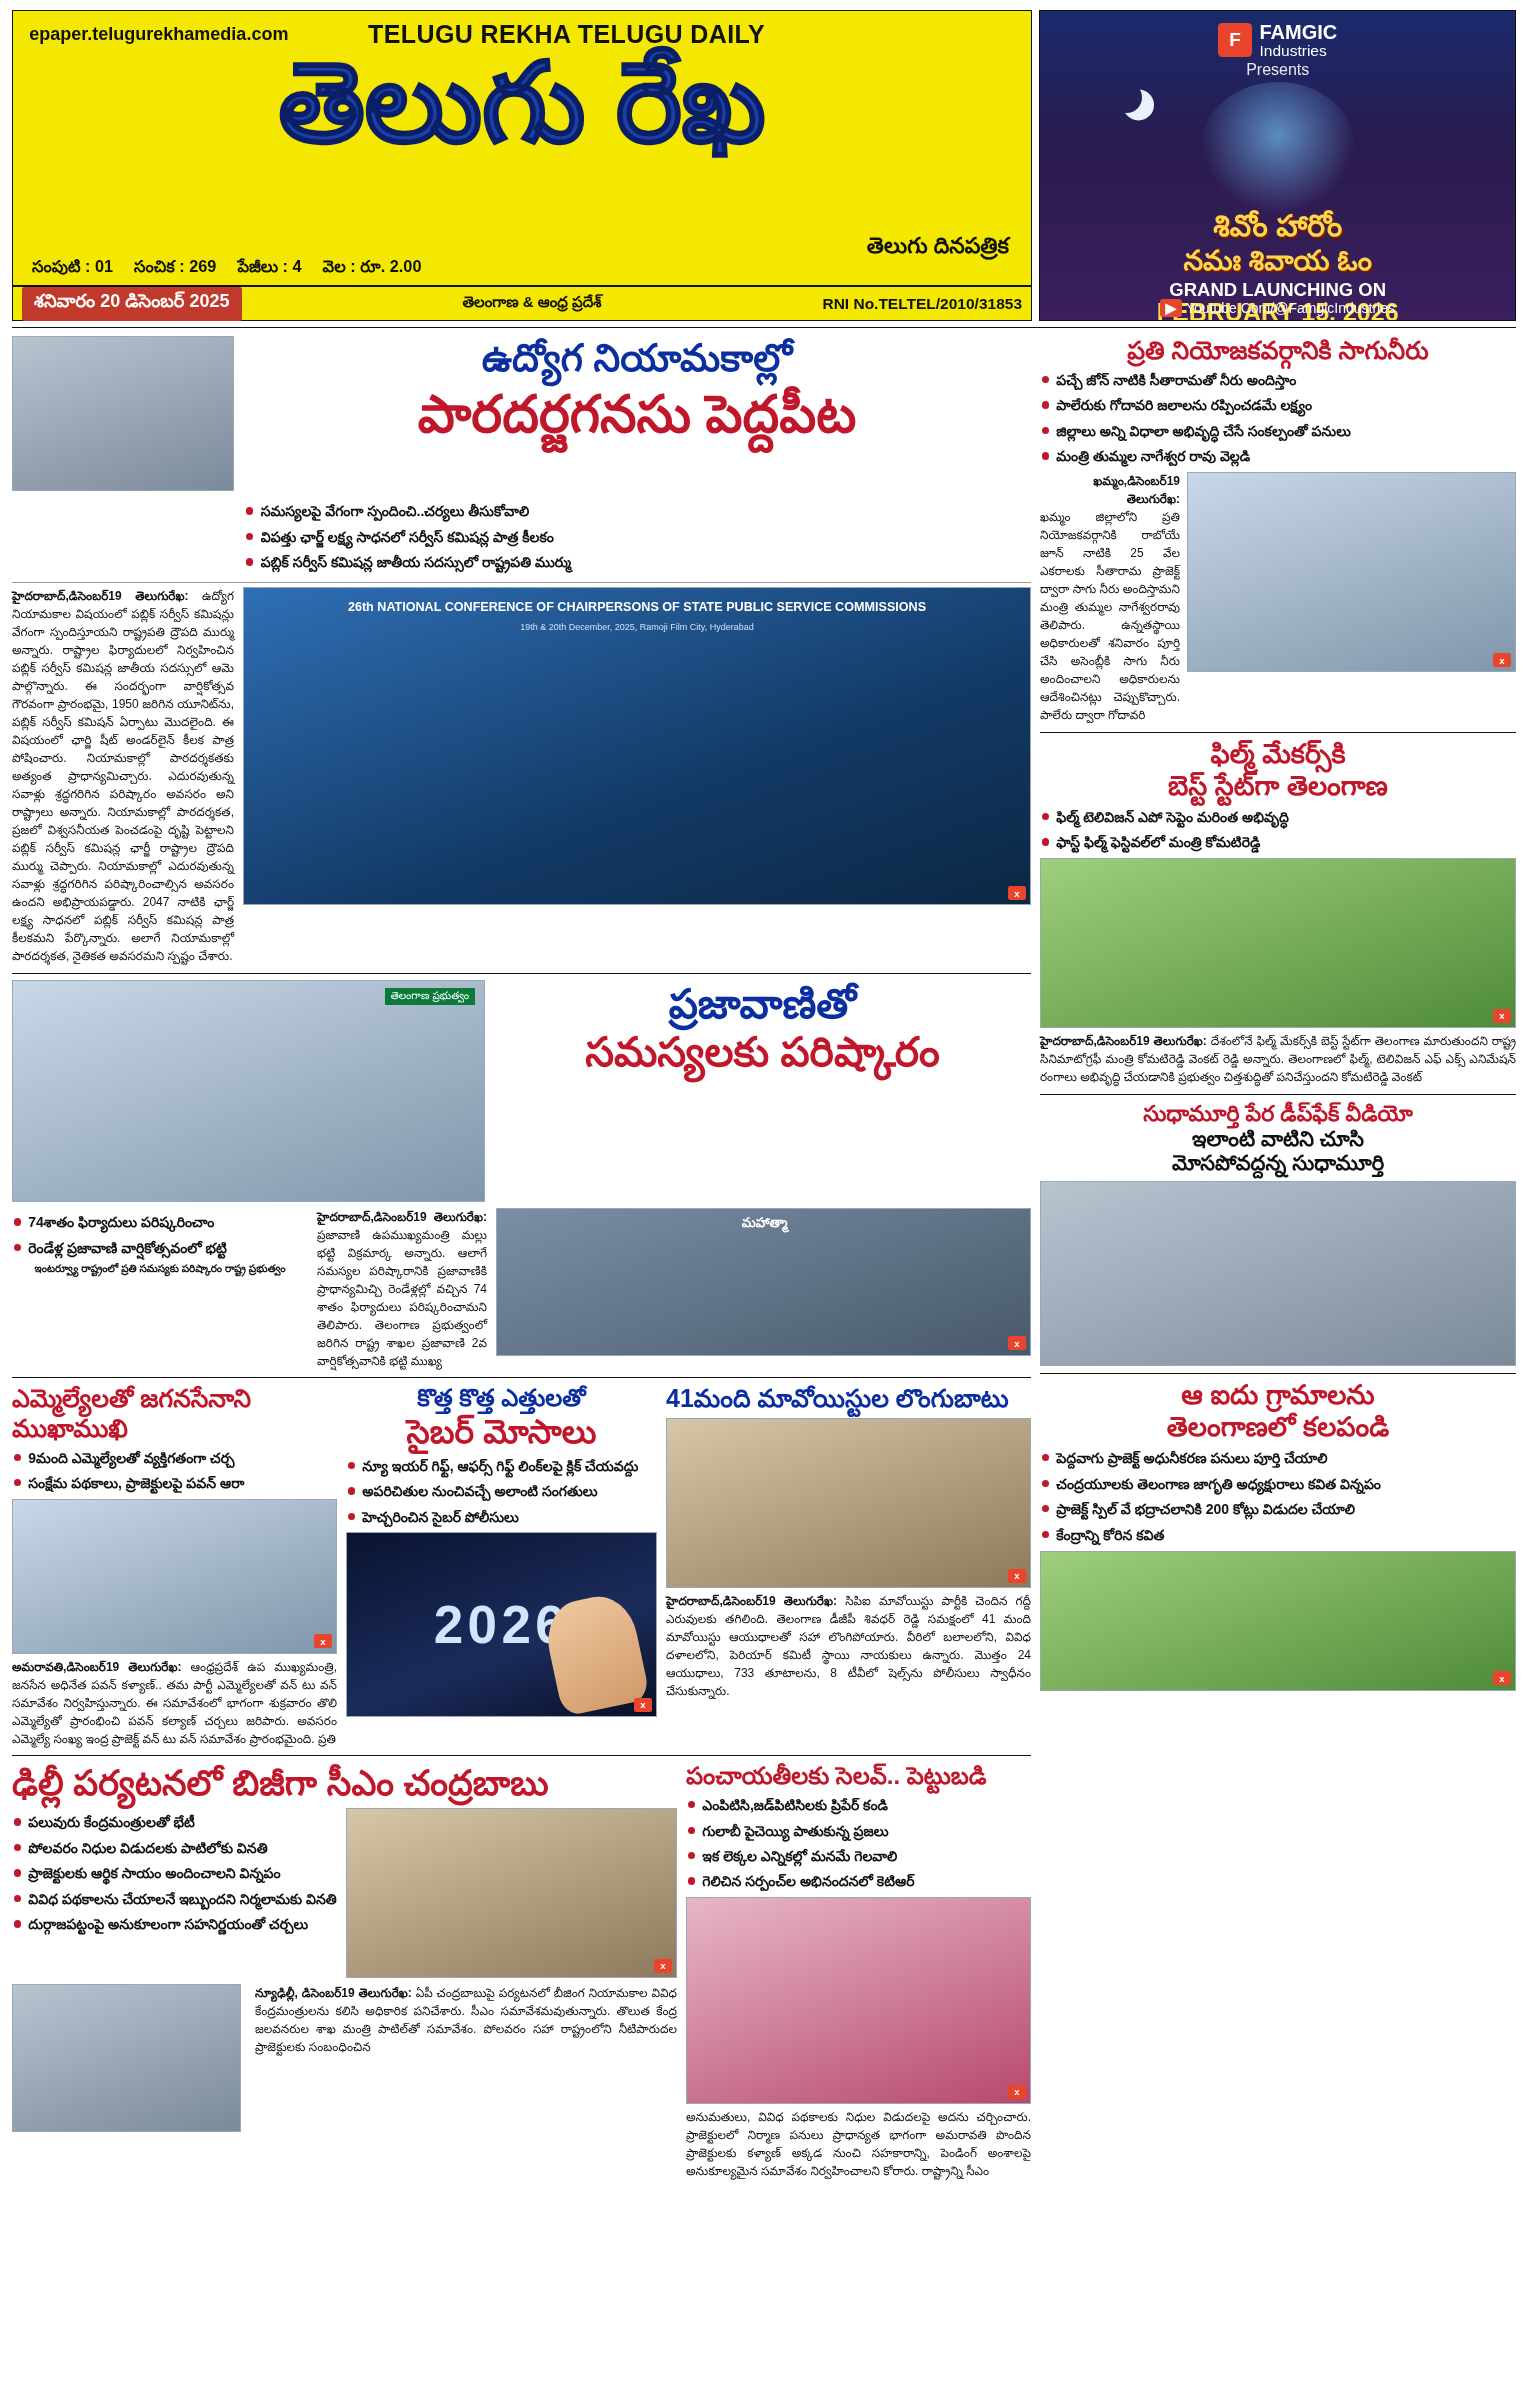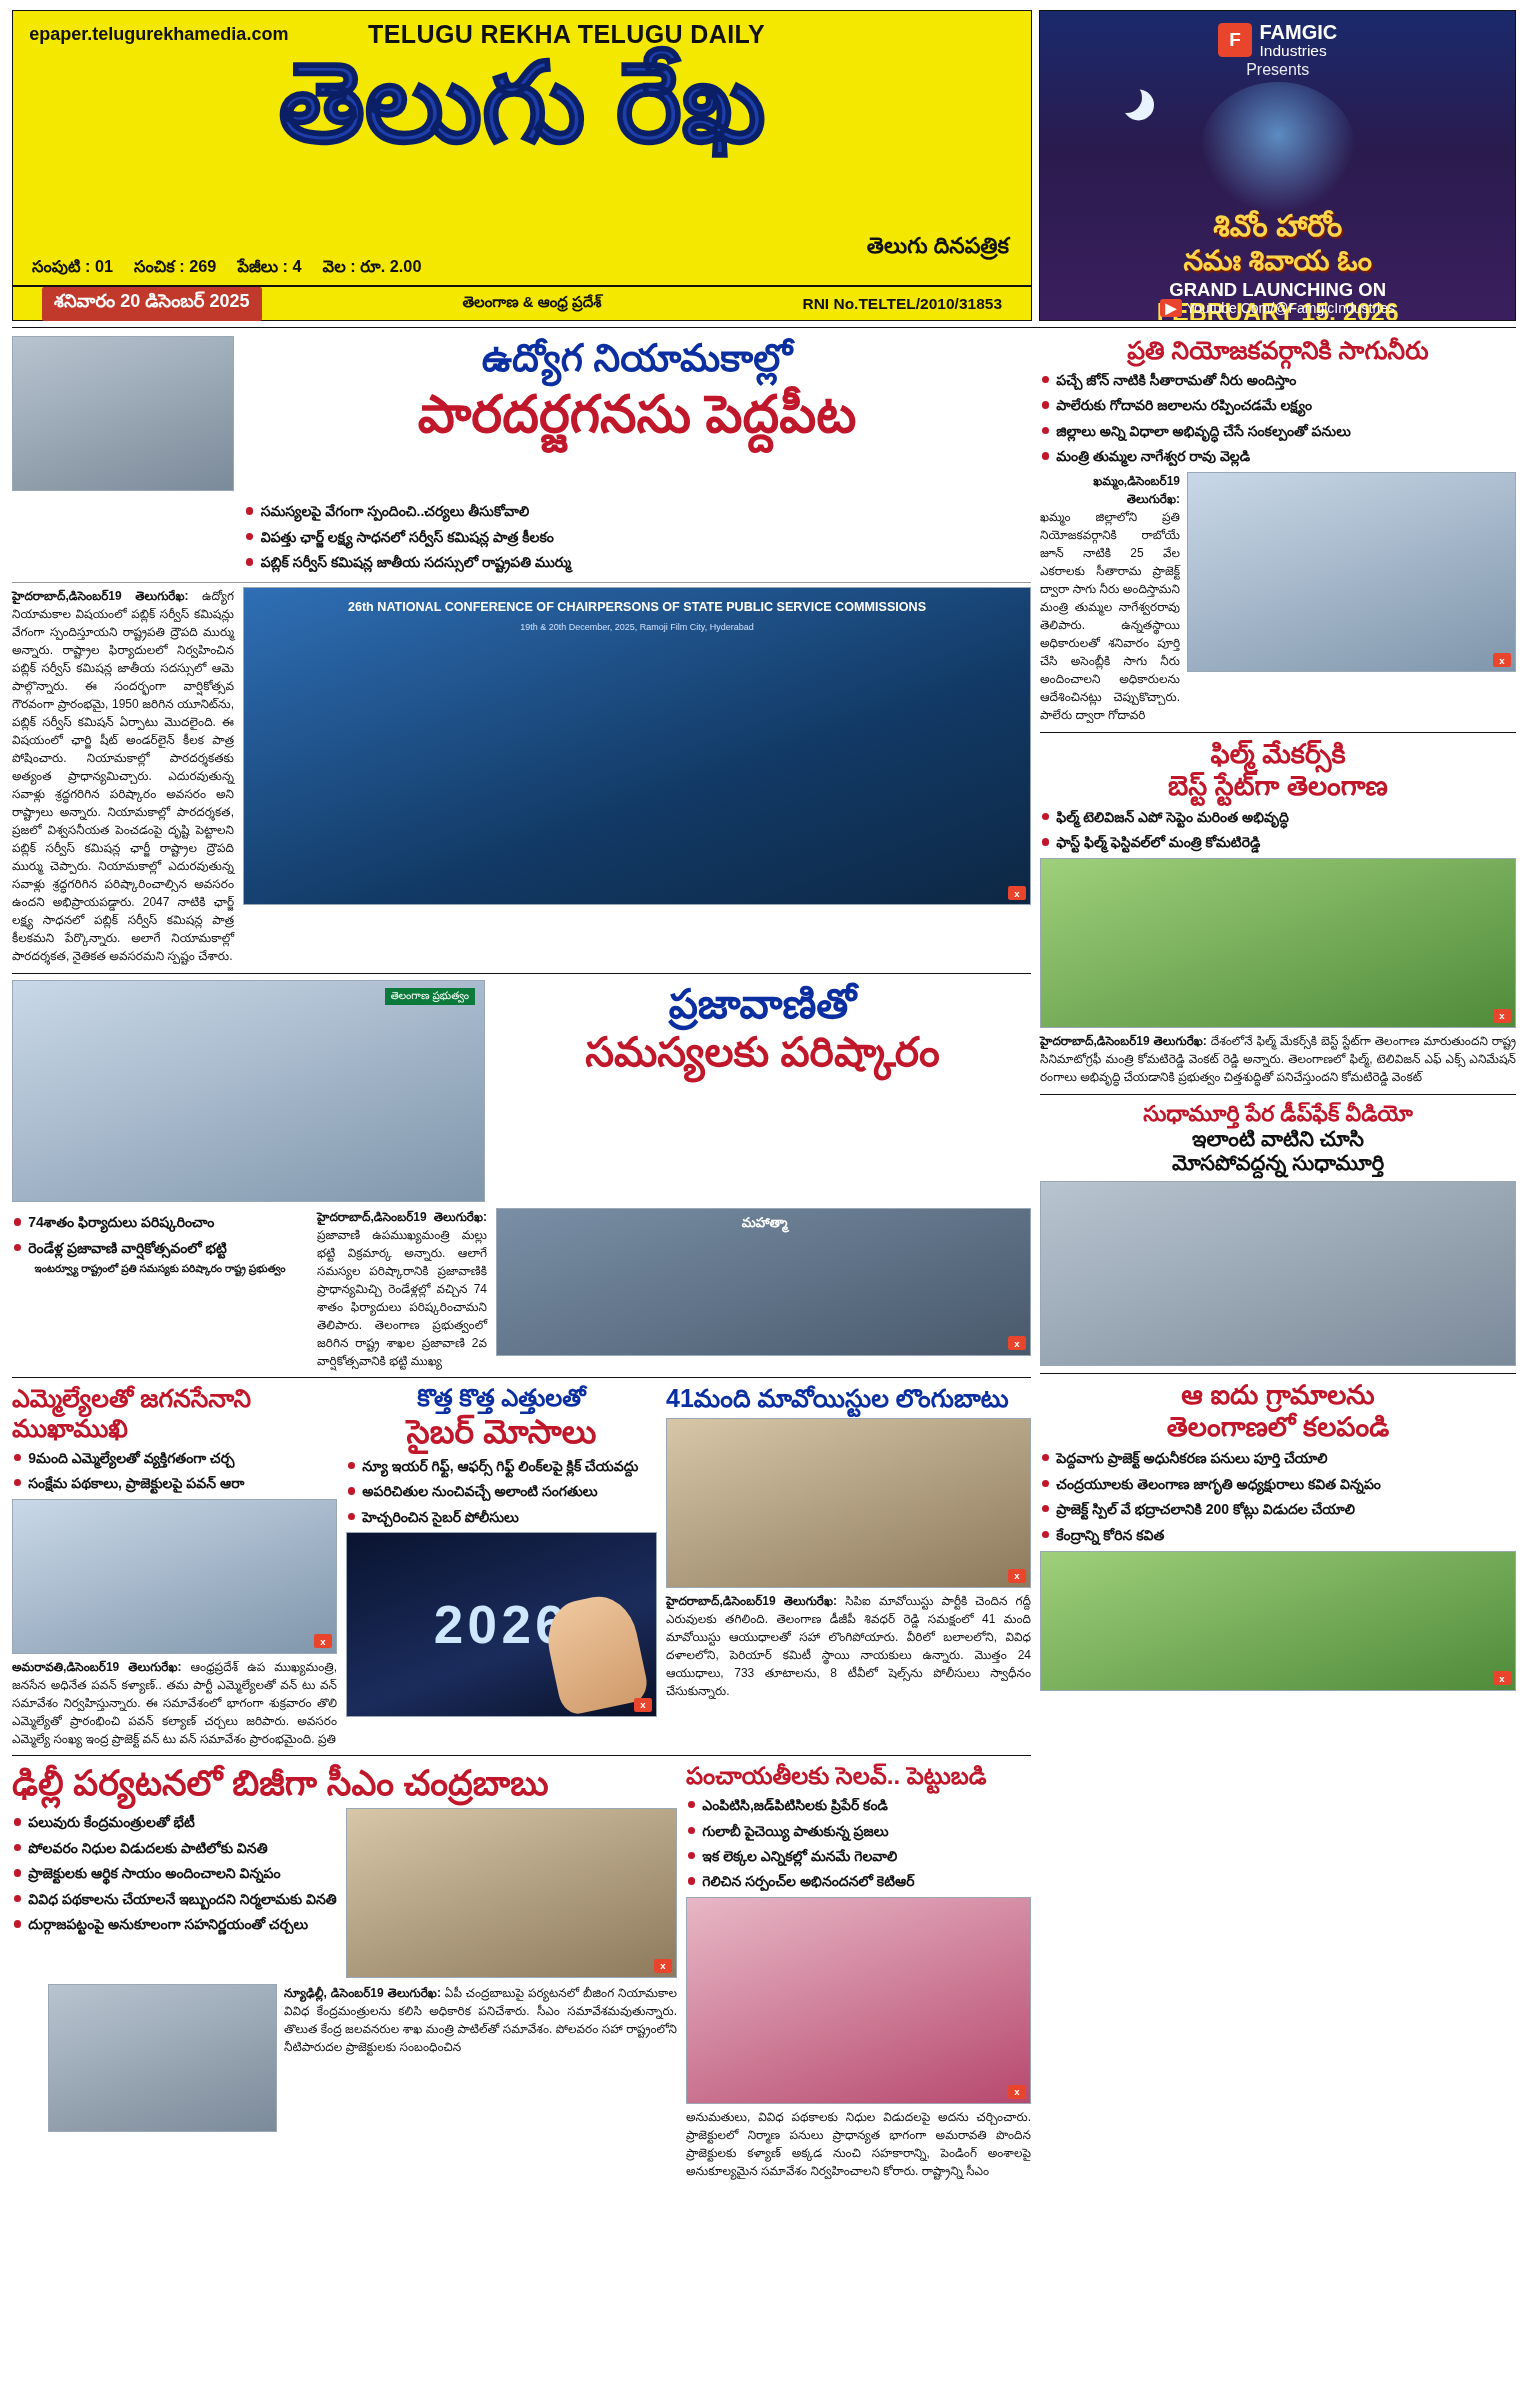--- a/index.html
+++ b/index.html
@@ -19,21 +19,21 @@
   .mast-url { font-size:18px; font-weight:700; color:#111; }
   .mast-sub { font-size:25px; font-weight:700; color:#111; letter-spacing:0.4px; }
   .mast-title { text-align:center; font-size:111px; line-height:1.05; font-weight:700; color:#1f3fa8;
                 -webkit-text-stroke:2.2px #0b1f66; margin-top:-4.4px; font-family:"Liberation Sans", sans-serif; }
   .mast-tag { position:absolute; right:22px; top:222px; font-size:22px; font-weight:700; color:#111; }
   .mast-meta { position:absolute; left:0; right:0; bottom:40px; display:flex; gap:21px; padding:0 19px;
                font-size:16.3px; font-weight:700; color:#111; }
   .mast-meta span { white-space:nowrap; }
   .mast-strip { position:absolute; left:0; right:0; bottom:0; height:35px; background:#f5e800;
                 border-top:2.2px solid #111; display:flex; align-items:center; justify-content:space-between;
-                padding:0 29px; font-size:17px; font-weight:700; }
+                padding:0 9px; font-size:17px; font-weight:700; }
   .strip-date { background:#c0392b; color:#fff; padding:4.4px 12px; border-radius:2.2px; font-size:18px; }
   .strip-mid { color:#111; font-size:15px; }
   .strip-rni { color:#111; font-size:15.5px; }
 
   .mast-right { flex:1; border:1.5px solid #111; background:linear-gradient(180deg,#1a2a6c 0%,#2a1b4e 45%,#3b1f5e 100%);
                 position:relative; overflow:hidden; color:#fff; }
   .ad-brand { display:flex; align-items:center; gap:7.4px; justify-content:center; padding-top:10.4px; }
   .ad-logo { width:34px; height:34px; background:#e8452c; border-radius:4.4px; display:flex; align-items:center;
              justify-content:center; color:#fff; font-weight:700; font-size:19px; }
   .ad-brand-txt { text-align:left; line-height:1.05; }
@@ -256,21 +256,21 @@
               <li>పలువురు కేంద్రమంత్రులతో భేటీ</li>
               <li>పోలవరం నిధుల విడుదలకు పాటిలోకు వినతి</li>
               <li>ప్రాజెక్టులకు ఆర్థిక సాయం అందించాలని విన్నపం</li>
               <li>వివిధ పథకాలను చేయాలనే ఇబ్బుందని నిర్మలామకు వినతి</li>
               <li>దుర్గాజపట్టంపై అనుకూలంగా సహనిర్ణయంతో చర్చలు</li>
             </ul>
             <div class="photo grad5" style="flex:1; height:170px;">
               <div class="tagbox">x</div>
             </div>
           </div>
-          <div style="display:flex; gap:7px; margin-top:6px;margin-left:36px;">
+          <div style="display:flex; gap:14px; margin-top:6px;">
             <div class="photo grad3" style="flex:0 0 229px; height:148px;"></div>
             <div class="body-txt" style="flex:1;">
               <b class="dateline">న్యూఢిల్లీ, డిసెంబర్19 తెలుగురేఖ:</b>
               <span>ఏపీ చంద్రబాబుపై పర్యటనలో బీజింగ నియామకాల వివిధ కేంద్రమంత్రులను కలిసి అధికారిక పనిచేశారు. సీఎం సమావేశమవుతున్నారు. తొలుత కేంద్ర జలవనరుల శాఖ మంత్రి పాటిల్‌తో సమావేశం. పోలవరం సహా రాష్ట్రంలోని నీటిపారుదల ప్రాజెక్టులకు సంబంధించిన</span>
             </div>
           </div>
         </div>
 
         <div style="flex:1;">
           <div class="tel-head red" style="font-size:24px;">పంచాయతీలకు సెలవ్.. పెట్టుబడి</div>

